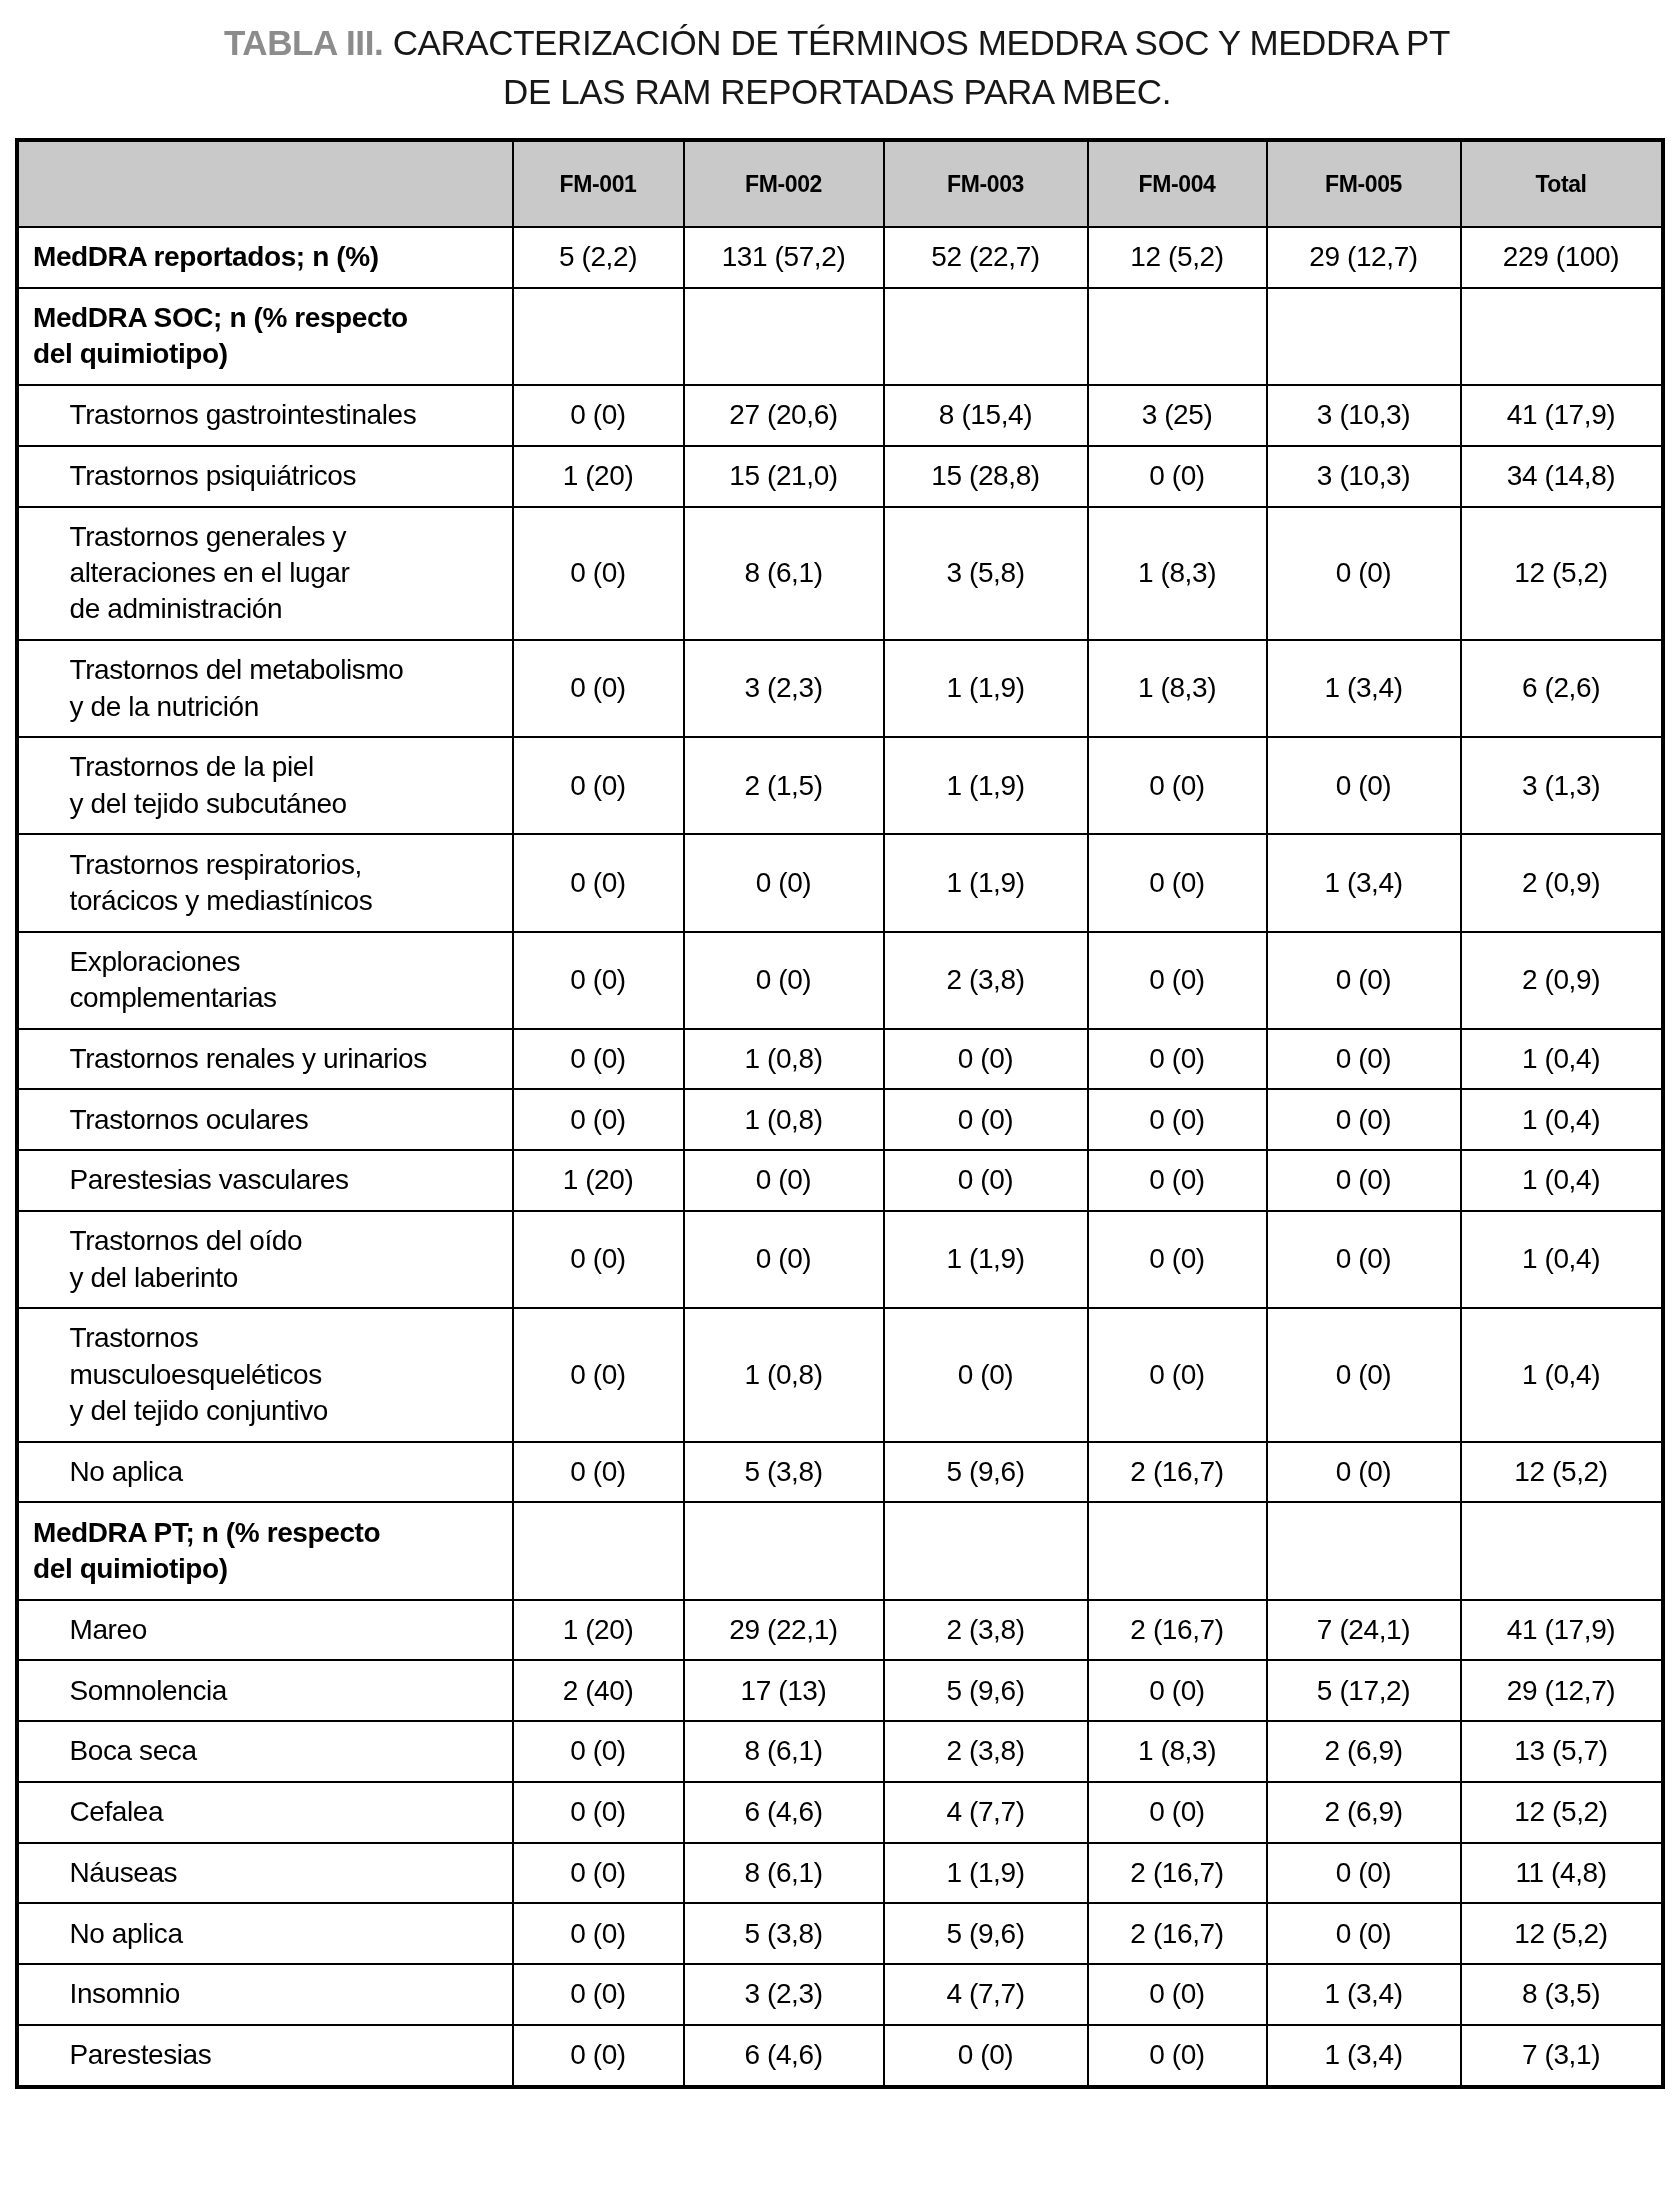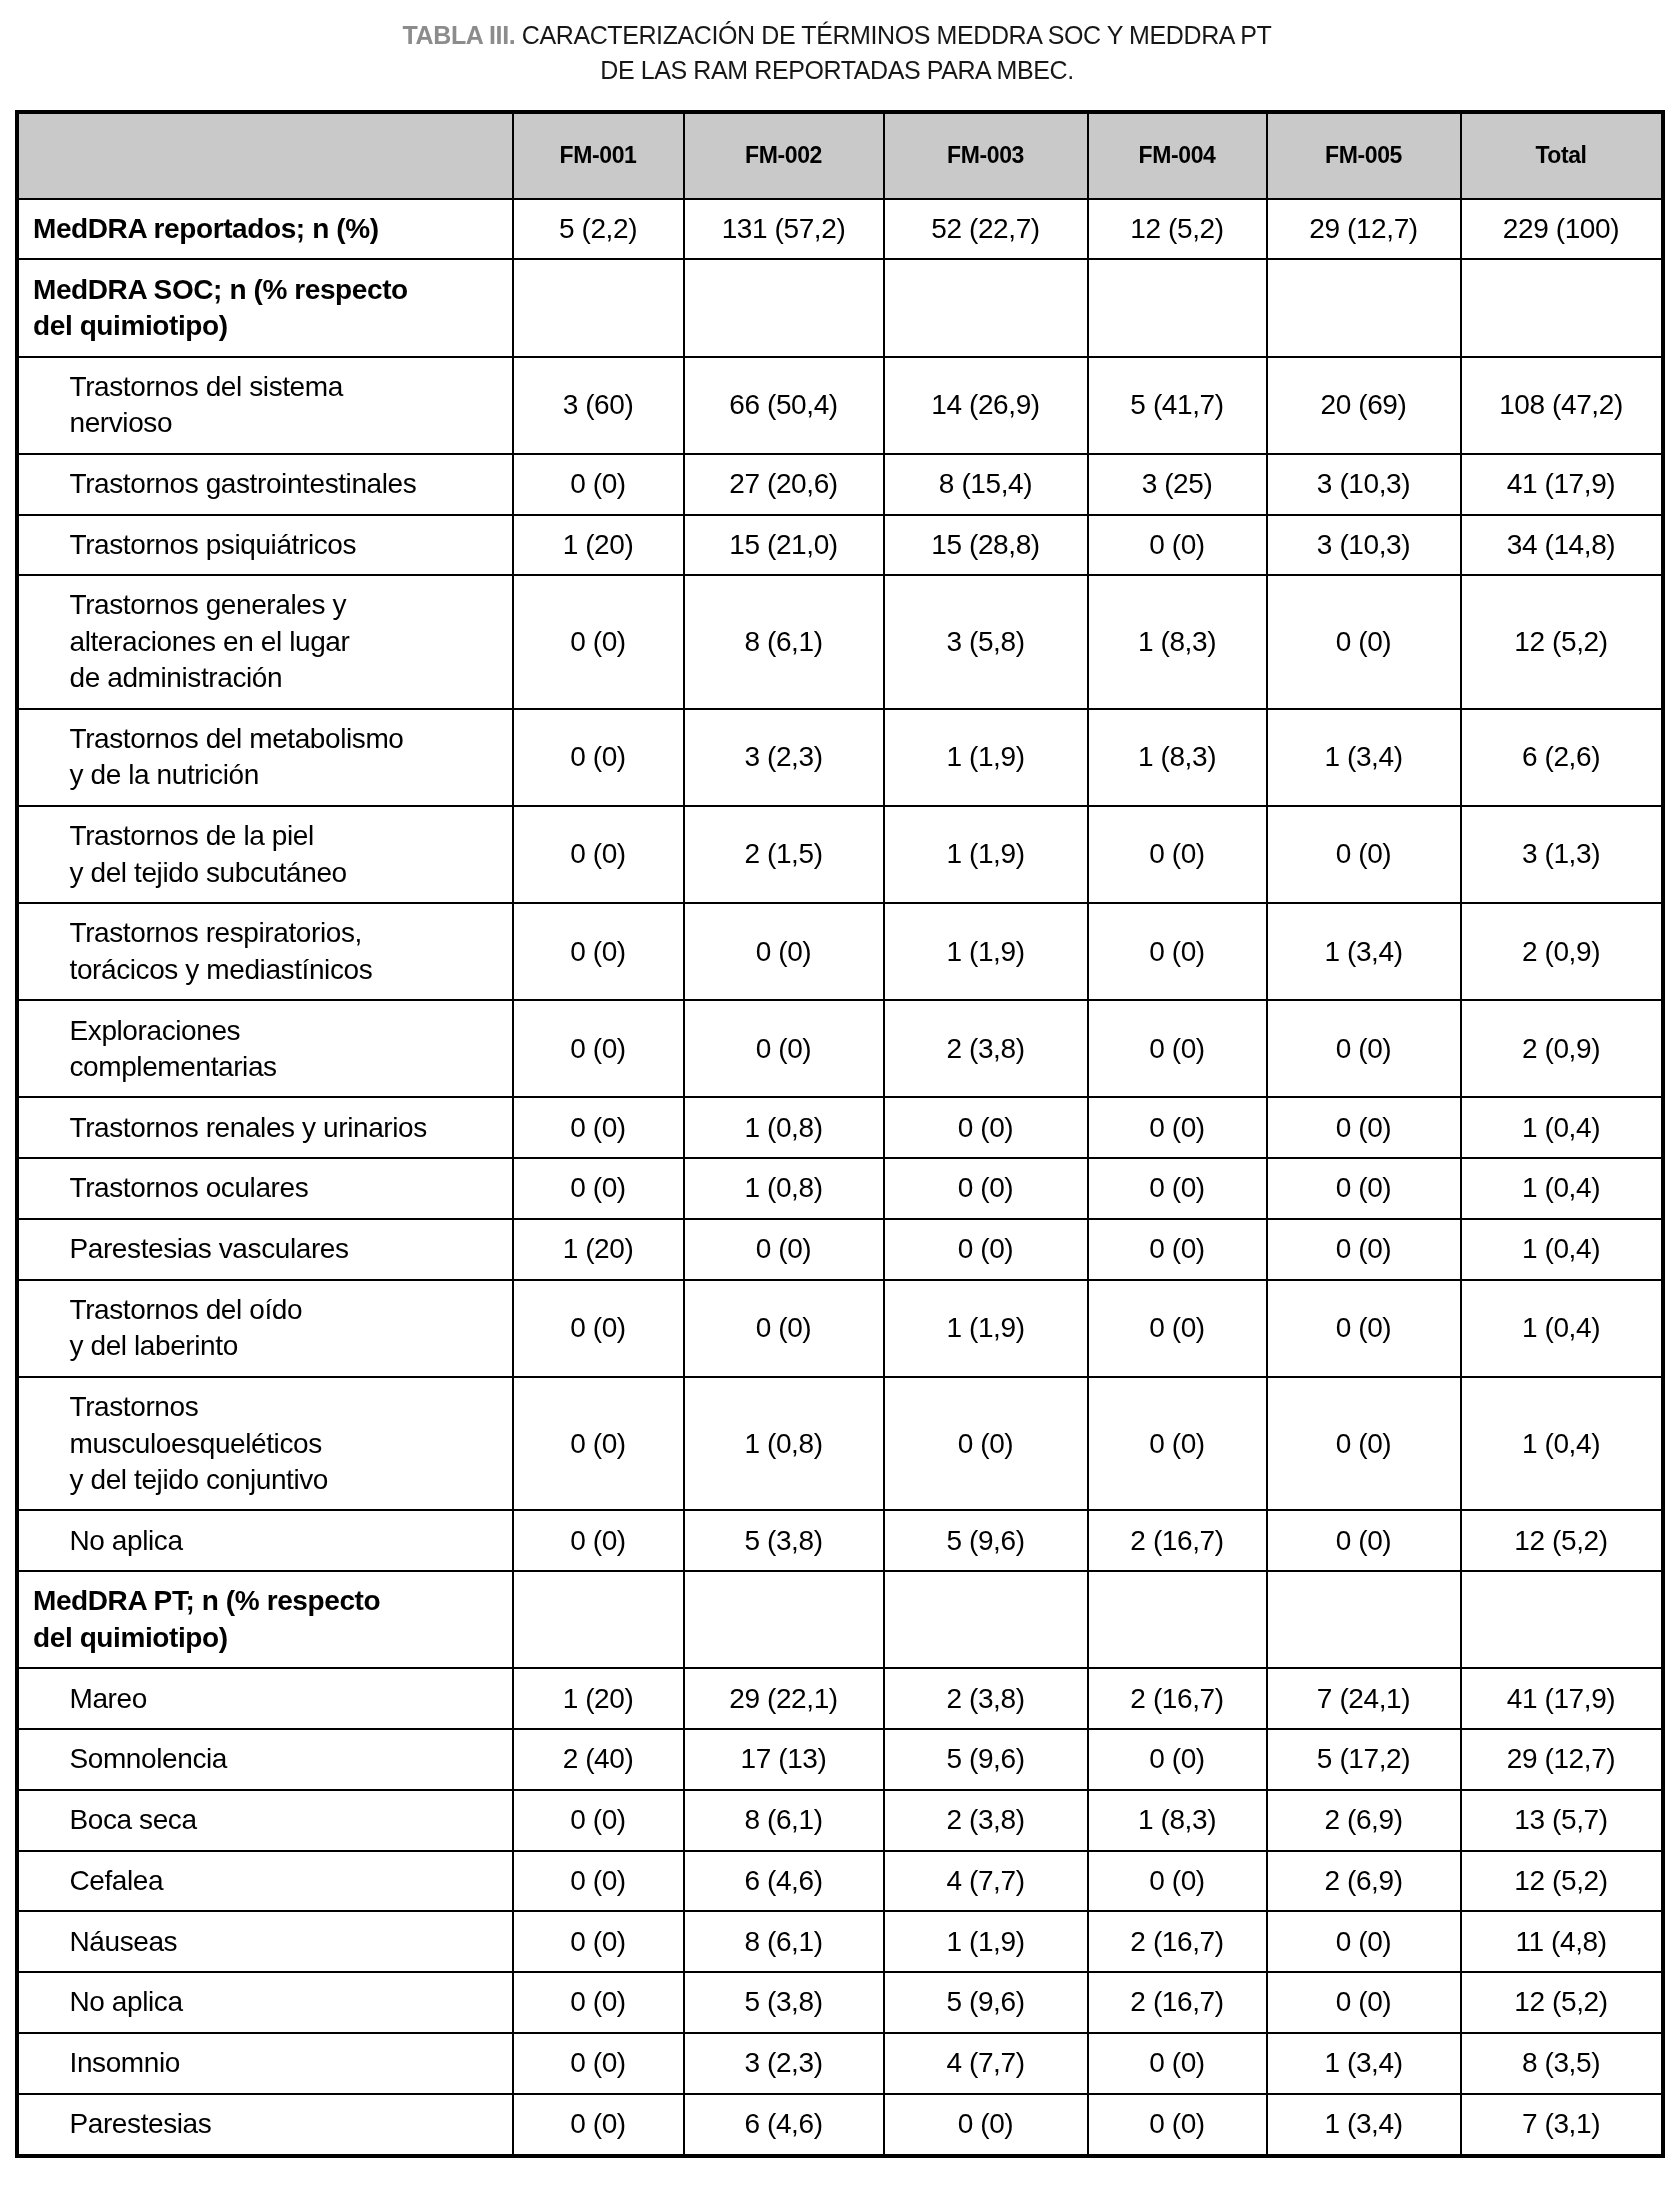--- a/index.html
+++ b/index.html
@@ -12,21 +12,21 @@
   .page {
     position: relative;
     width: 1674px;
     height: 2205px;
     background: #ffffff;
     overflow: hidden;
   }
   .caption {
     padding-top: 17.7px;
     text-align: center;
-    font-size: 25px;
+    font-size: 35px;
     line-height: 1.42;
     letter-spacing: -0.4px;
     color: #171717;
   }
   .caption .tag {
     color: #8c8c8c;
     font-weight: bold;
   }
   table.data {
     border-collapse: collapse;
@@ -114,30 +114,20 @@
           <td class="label">MedDRA SOC; n (% respecto
 del quimiotipo)</td>
           <td class="val"></td>
           <td class="val"></td>
           <td class="val"></td>
           <td class="val"></td>
           <td class="val"></td>
           <td class="val"></td>
         </tr>
         <tr class="item">
-          <td class="label">Trastornos del sistema
-nervioso</td>
-          <td class="val">3 (60)</td>
-          <td class="val">66 (50,4)</td>
-          <td class="val">14 (26,9)</td>
-          <td class="val">5 (41,7)</td>
-          <td class="val">20 (69)</td>
-          <td class="val">108 (47,2)</td>
-        </tr>
-        <tr class="item">
           <td class="label">Trastornos gastrointestinales</td>
           <td class="val">0 (0)</td>
           <td class="val">27 (20,6)</td>
           <td class="val">8 (15,4)</td>
           <td class="val">3 (25)</td>
           <td class="val">3 (10,3)</td>
           <td class="val">41 (17,9)</td>
         </tr>
         <tr class="item">
           <td class="label">Trastornos psiquiátricos</td>

